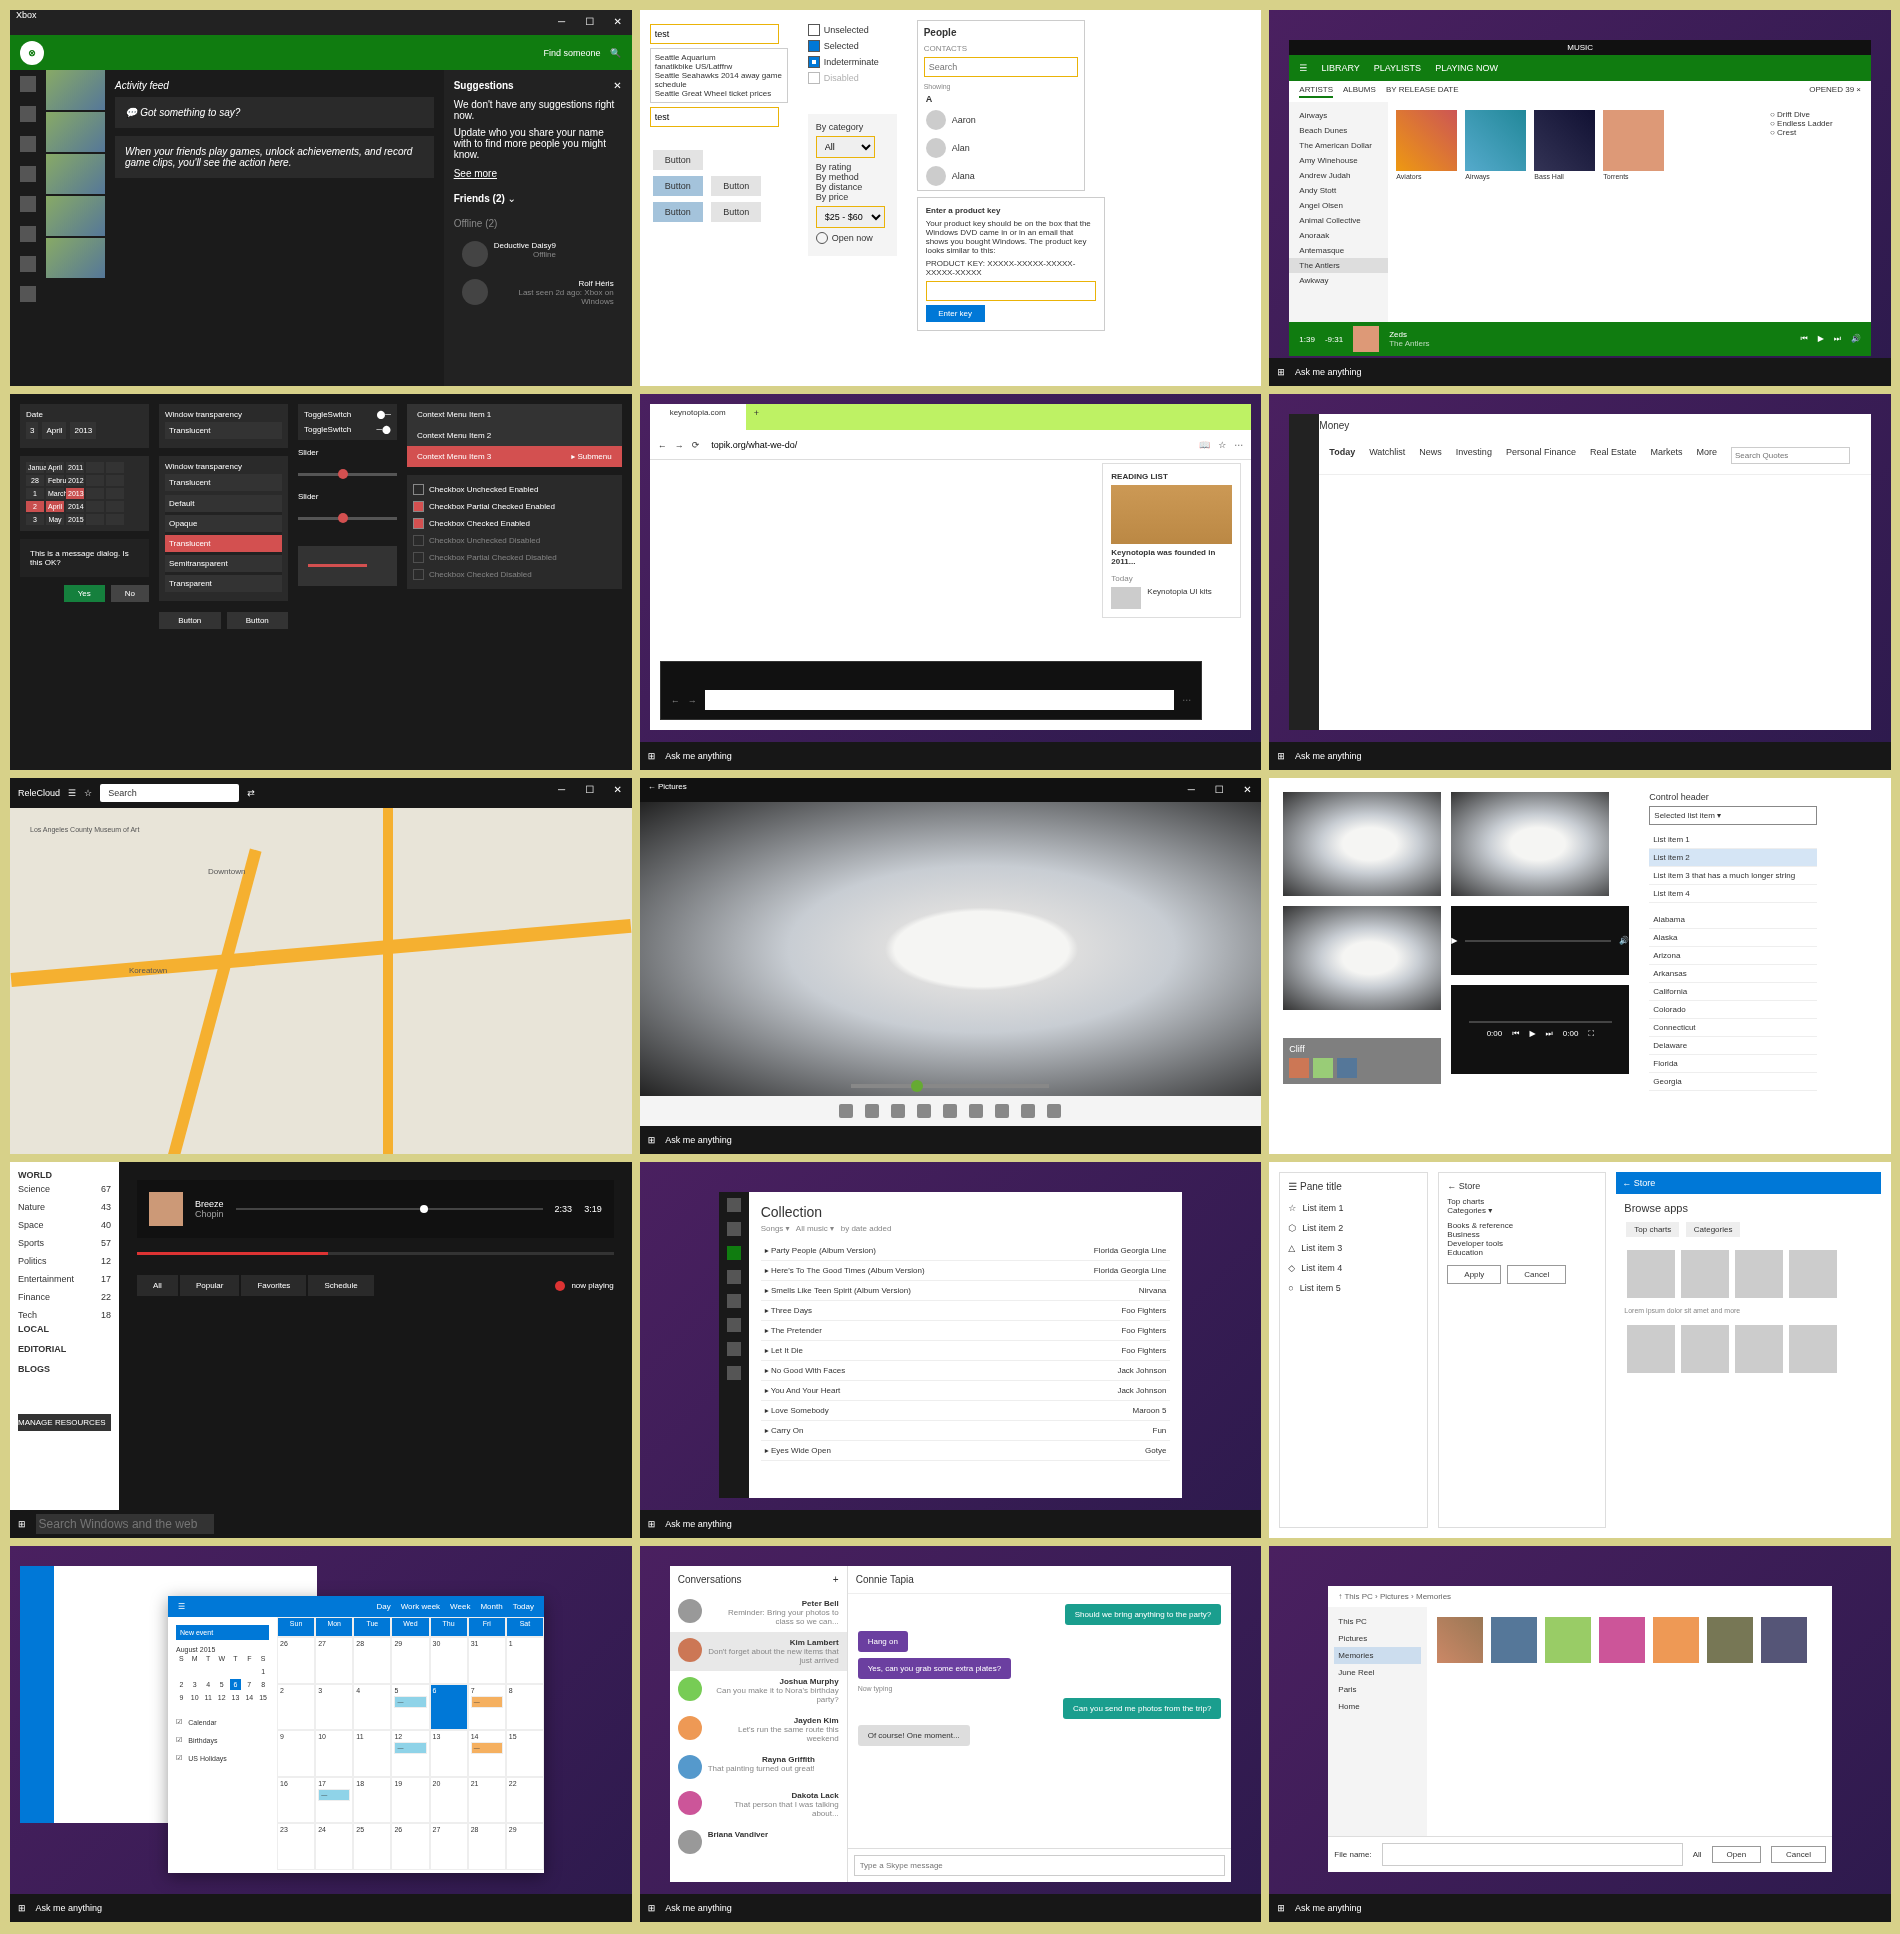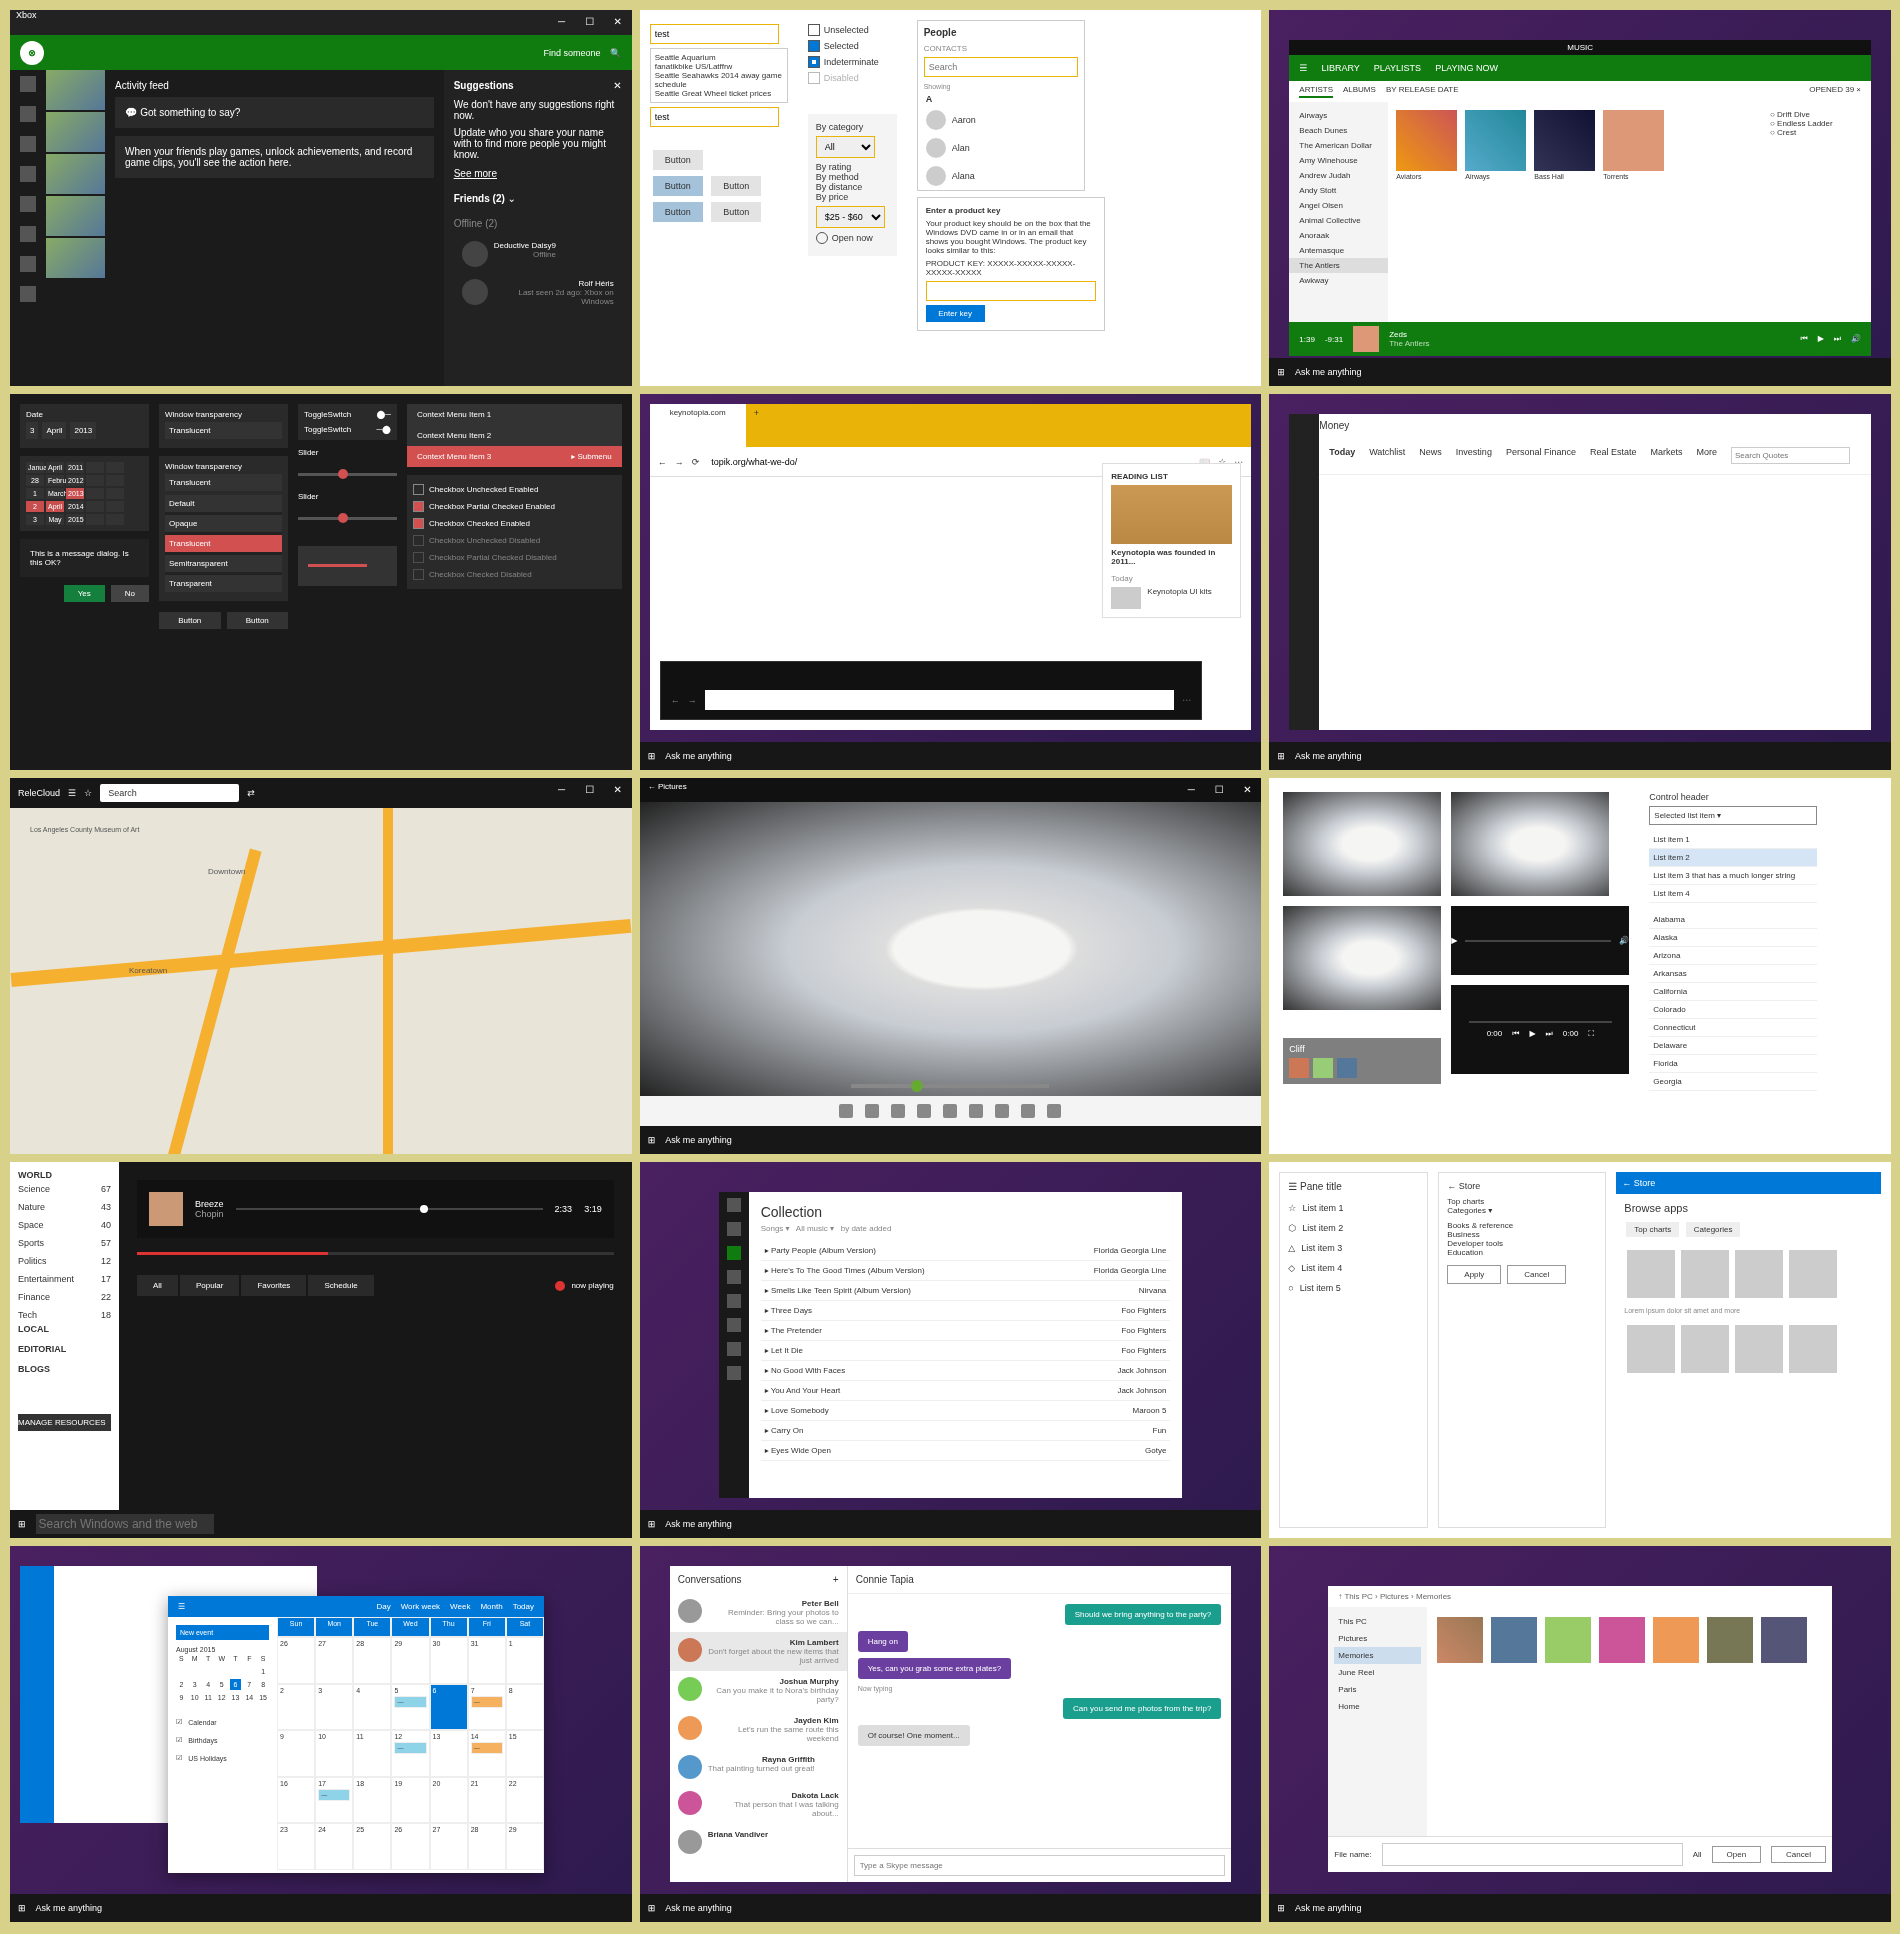--- a/index.html
+++ b/index.html
@@ -13,21 +13,21 @@
 .win-ctrl span { width:28px; height:22px; display:flex; align-items:center; justify-content:center; font-size:10px; cursor:pointer; }
 
 
 .xb { background:#1b1b1b; height:100%; display:flex; flex-direction:column; }
 .xb-top { background:#222; height:30px; }
 .xb-hdr { background:#107c10; height:42px; display:flex; align-items:center; padding:0 10px; gap:10px; }
 .xb-logo { width:24px; height:24px; border-radius:50%; background:#fff; display:flex; align-items:center; justify-content:center; color:#107c10; font-weight:bold; }
 .xb-body { display:flex; height:100%; }
 .xb-nav { width:36px; background:#1b1b1b; display:flex; flex-direction:column; align-items:center; padding-top:6px; gap:14px; }
 .xb-nav div { width:16px; height:16px; background:#555; }
-.xb-feed { flex:1; padding:10px; }
+.xb-feed { flex:1; padding:10px;font-style:italic; }
 .xb-card { background:#2a2a2a; padding:10px; margin-bottom:8px; font-size:10px; }
 .xb-side { width:188px; background:#222; padding:10px; font-size:10px; }
 .xb-side .sec { margin-bottom:14px; }
 .xb-imgcol { width:59px; display:flex; flex-direction:column; gap:2px; }
 .xb-imgcol div { height:40px; background:linear-gradient(135deg,#8a6,#579); }
 
 
 .fk { background:#fff; color:#333; height:100%; display:flex; }
 .fk-col { padding:10px; font-size:9px; }
 .fk-input { border:1px solid #eab308; padding:4px; margin:4px 0; font-size:9px; display:block; width:129px; }
@@ -71,21 +71,21 @@
 .dk-chk { display:flex; align-items:center; gap:5px; padding:3px 0; }
 .dk-chk span:first-child { width:11px; height:11px; border:1px solid #888; }
 .dk-slider { height:3px; background:#555; position:relative; margin:8px 0; }
 .dk-slider::after { content:''; position:absolute; width:10px; height:10px; background:#d35050; border-radius:50%; top:-4px; left:40%; }
 .dk-msg { background:#222; padding:10px; display:flex; justify-content:space-between; align-items:center; }
 .dk-msgbtn { padding:4px 14px; font-size:8px; }
 
 
 .ed { background:linear-gradient(135deg,#4a2060,#2d1a4d); height:100%; position:relative; }
 .ed-win { position:absolute; inset:10px 10px 40px 10px; background:#fff; color:#333; }
-.ed-tabs { height:43px; background:#eab308; display:flex; }
+.ed-tabs { height:26px; background:#bef264; display:flex; }
 .ed-tab { background:#fff; padding:4px 20px; font-size:8px; }
 .ed-url { height:30px; display:flex; align-items:center; gap:8px; padding:0 8px; border-bottom:1px solid #ddd; }
 .ed-url input { flex:1; border:none; font-size:9px; padding:4px; }
 .ed-pic { width:119px; height:79px; background:linear-gradient(#c95,#b84); }
 .ed-read { position:absolute; right:10px; top:59px; width:139px; background:#fff; border:1px solid #ddd; padding:8px; font-size:8px; }
 .ed2 { position:absolute; bottom:50px; left:20px; right:59px; height:59px; background:#111; border:1px solid #333; }
 .ed2-url { height:40px; display:flex; align-items:center; padding:0 10px; gap:8px; margin-top:18px; }
 .ed2-url input { flex:1; background:#fff; border:none; padding:5px; font-size:9px; }
 
 

